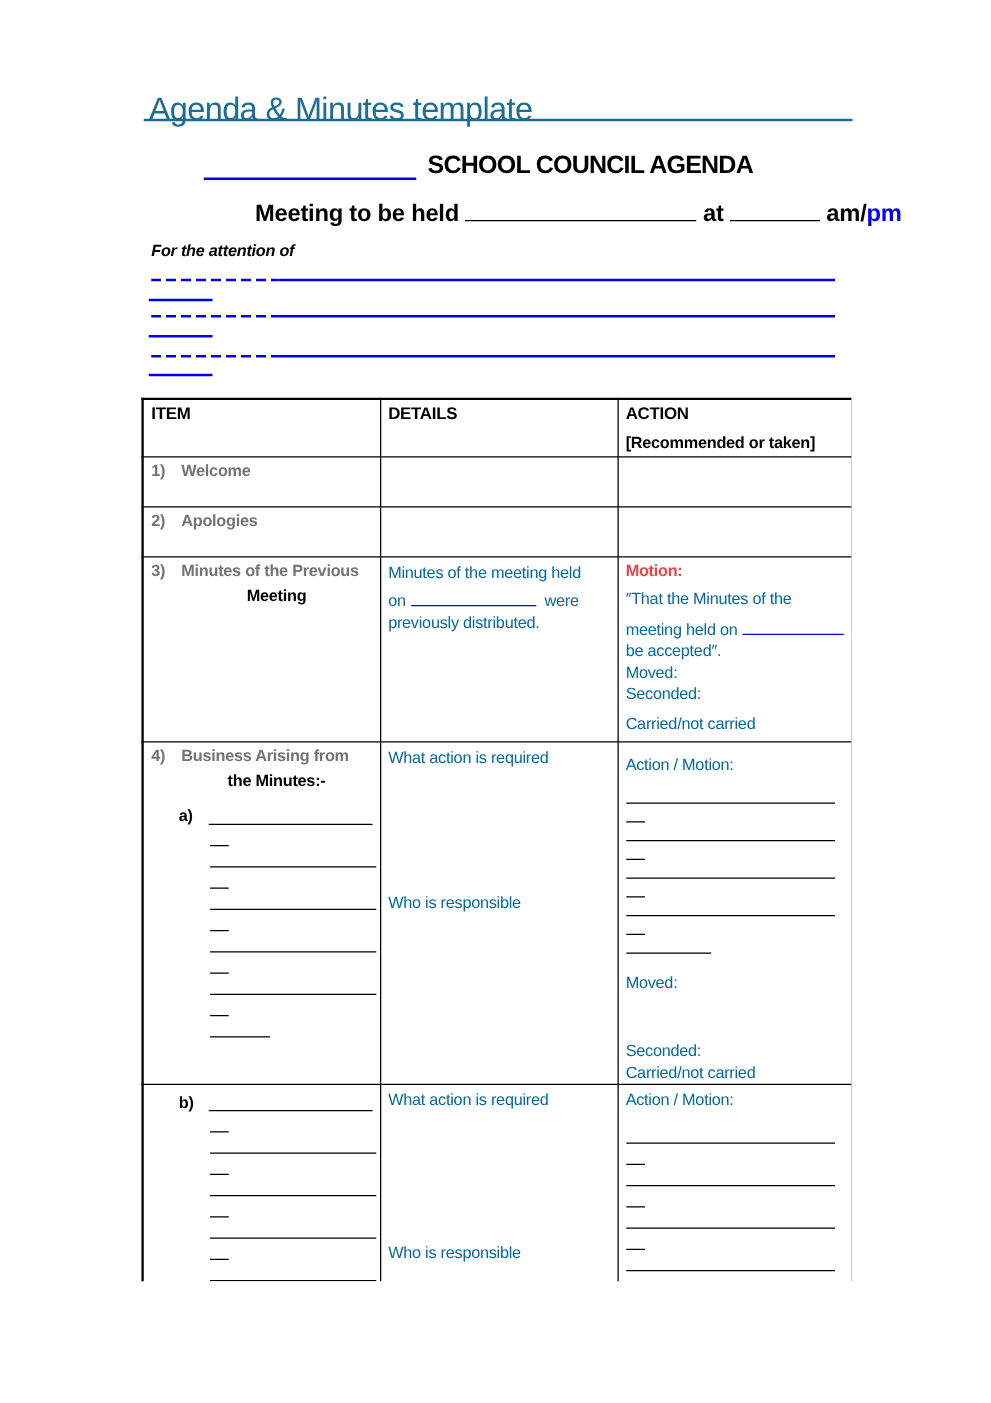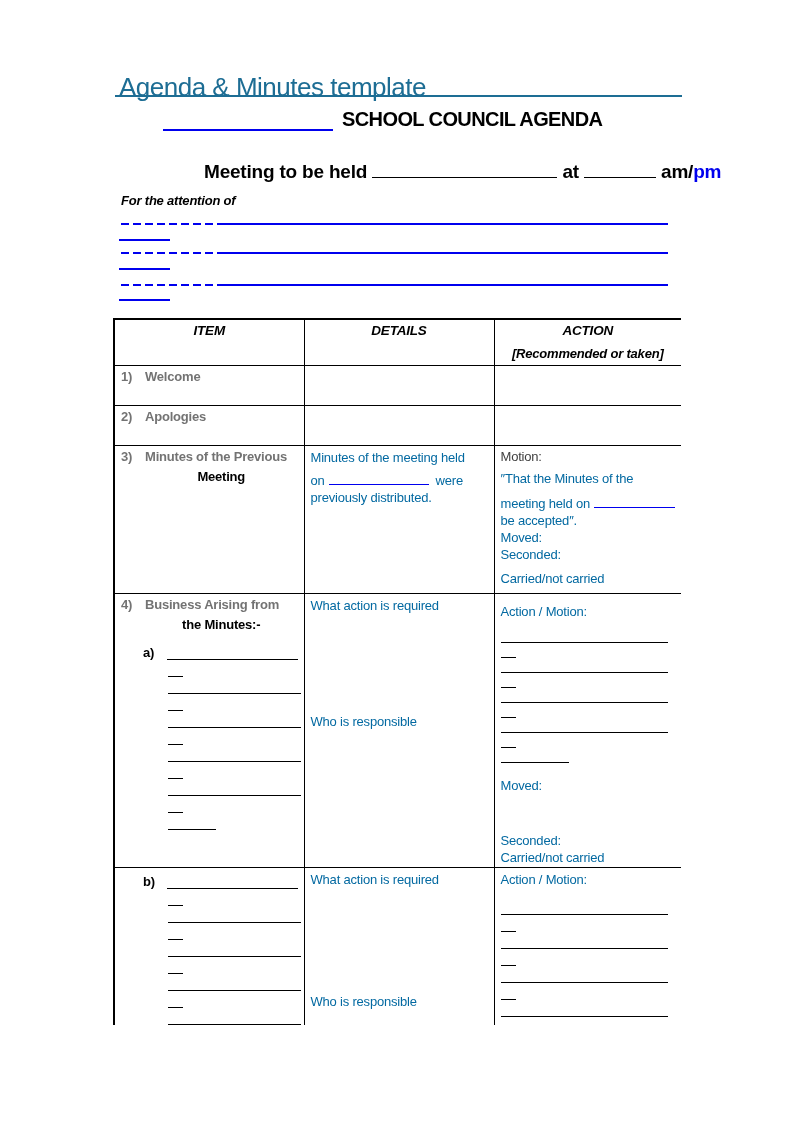--- a/index.html
+++ b/index.html
@@ -15,21 +15,21 @@
   
   .doc-title {
     position: absolute; left: 119px; top: 72px;
     font-size: 26px; font-weight: 400; letter-spacing: -0.5px;
     color: #1d6d94; margin: 0;
   }
   .title-rule {
     position: absolute; left: 115px; top: 95px;
     width: 567px; height: 2px; background: #1d6d94;
   }
-  .school-line { position: absolute; left: 163px; top: 108px; white-space: nowrap; }
+  .school-line { position: absolute; left: 163px; top: 121px; white-space: nowrap; }
   .school-blank {
     display: inline-block; width: 170px; height: 20px;
     border-bottom: 2px solid #0000ee; vertical-align: bottom; margin-right: 9px;
   }
   .school-title { font-size: 20px; font-weight: 700; letter-spacing: -0.6px; }
 
   .meeting-line {
     position: absolute; left: 204px; top: 161px;
     font-size: 19px; font-weight: 700; letter-spacing: -0.2px; white-space: nowrap;
   }
@@ -60,29 +60,29 @@
   }
   table { border-collapse: collapse; table-layout: fixed; width: 568px; }
   col.c1 { width: 190px; } col.c2 { width: 190px; } col.c3 { width: 188px; }
   td {
     border: 1.5px solid #000; vertical-align: top;
     padding: 3px 6px 0 6px; font-size: 13px; letter-spacing: -0.2px;
   }
   table { border: 2px solid #000; }
   tr.r-head { height: 46px; } tr.r1 { height: 40px; } tr.r2 { height: 40px; }
   tr.r3 { height: 148px; } tr.r4 { height: 274px; margin-top: 36px; } tr.r5 { height: 185px; }
-  .hdr { text-align: center; font-weight: 700; font-size: 13.5px; font-style: italic; }
+  .hdr { font-weight: 700; font-size: 13.5px; }
   .hdr-note { margin-top: 8px; font-weight: 700; font-size: 13px; }
 
   .row-title { font-weight: 700; color: #737373; }
   .num { display: inline-block; width: 24px; font-weight: 700; }
   .title-cont { margin-left: 24px; margin-top: 5px; font-weight: 700; text-align: center; }
 
   .body-txt { color: #0369a1; line-height: 17px; }
-  .bold-txt { color: #404040; font-weight: 400; }
+  .bold-txt { color: #ef4444; font-weight: 700; }
 
   
   .ln { border-bottom: 1.5px solid #000; height: 17px; }
   .iln { display: inline-block; border-bottom: 1.5px solid #000; height: 13px; vertical-align: baseline; }
   .item-indent { margin-left: 47px; }
   .bl-long { width: 133px; } .bl-dash { width: 15px; } .bl-short { width: 48px; }
   .ab-long { width: 167px; } .ab-dash { width: 15px; } .ab-med { width: 68px; }
   .ln15 { height: 15px; }
   .subrow { display: flex; align-items: flex-end; margin-left: 22px; margin-top: 12px; height: 16px; }
   .subrow.first { margin-top: 2px; }

